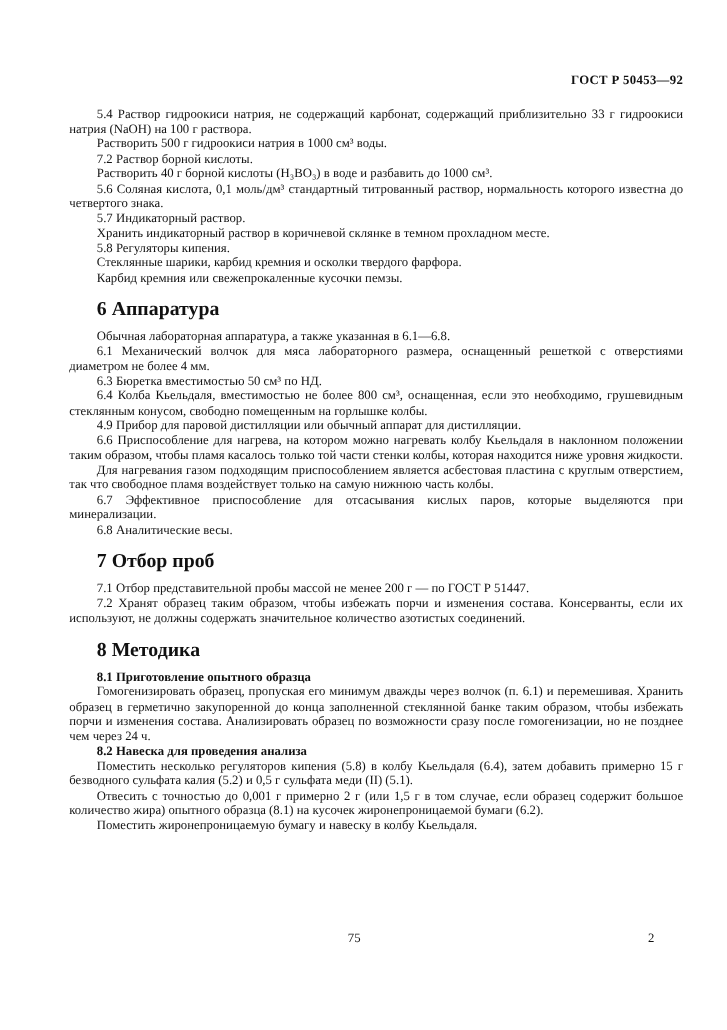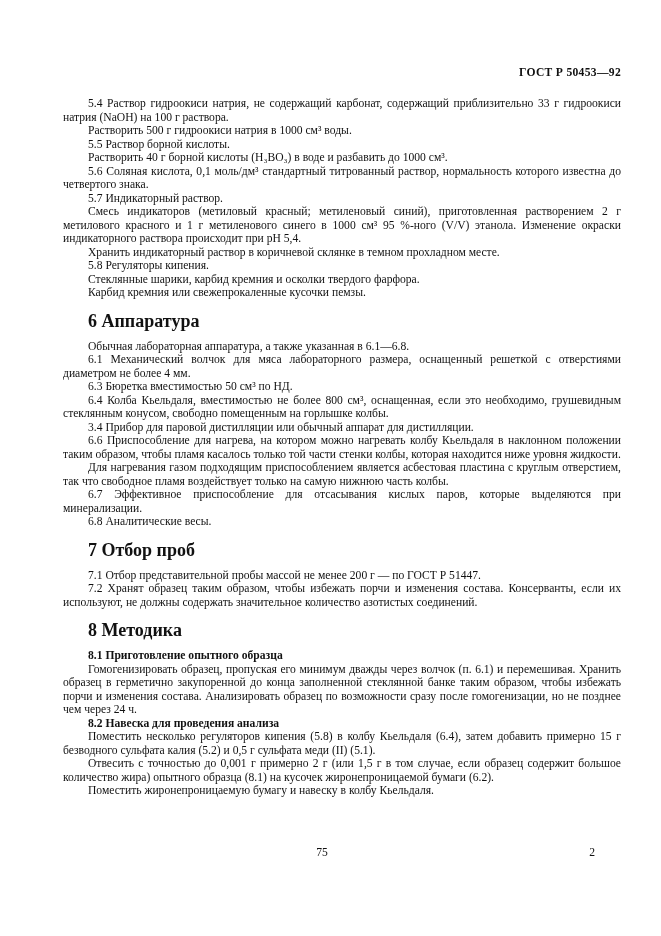--- a/index.html
+++ b/index.html
@@ -43,36 +43,35 @@
 </head>
 <body>
 
 <div class="page">
 
   <div class="doc-header">ГОСТ Р 50453—92</div>
 
   <div class="content">
     <p class="para">5.4 Раствор гидроокиси натрия, не содержащий карбонат, содержащий приблизительно 33 г гидроокиси натрия (NaOH) на 100 г раствора.</p>
     <p class="para">Растворить 500 г гидроокиси натрия в 1000 см³ воды.</p>
-    <p class="para">5.5 Раствор борной кислоты.</p>
+    <p class="para">7.2 Раствор борной кислоты.</p>
     <p class="para">Растворить 40 г борной кислоты (H₃BO₃) в воде и разбавить до 1000 см³.</p>
     <p class="para">5.6 Соляная кислота, 0,1 моль/дм³ стандартный титрованный раствор, нормальность которого известна до четвертого знака.</p>
     <p class="para">5.7 Индикаторный раствор.</p>
-    <p class="para">Смесь индикаторов (метиловый красный; метиленовый синий), приготовленная растворением 2 г метилового красного и 1 г метиленового синего в 1000 см³ 95 %-ного (V/V) этанола. Изменение окраски индикаторного раствора происходит при pH 5,4.</p>
     <p class="para">Хранить индикаторный раствор в коричневой склянке в темном прохладном месте.</p>
     <p class="para">5.8 Регуляторы кипения.</p>
     <p class="para">Стеклянные шарики, карбид кремния и осколки твердого фарфора.</p>
     <p class="para">Карбид кремния или свежепрокаленные кусочки пемзы.</p>
 
     <h1 class="section">6 Аппаратура</h1>
     <p class="para">Обычная лабораторная аппаратура, а также указанная в 6.1—6.8.</p>
     <p class="para">6.1 Механический волчок для мяса лабораторного размера, оснащенный решеткой с отверстиями диаметром не более 4 мм.</p>
     <p class="para">6.3 Бюретка вместимостью 50 см³ по НД.</p>
     <p class="para">6.4 Колба Кьельдаля, вместимостью не более 800 см³, оснащенная, если это необходимо, грушевидным стеклянным конусом, свободно помещенным на горлышке колбы.</p>
-    <p class="para">3.4 Прибор для паровой дистилляции или обычный аппарат для дистилляции.</p>
+    <p class="para">4.9 Прибор для паровой дистилляции или обычный аппарат для дистилляции.</p>
     <p class="para">6.6 Приспособление для нагрева, на котором можно нагревать колбу Кьельдаля в наклонном положении таким образом, чтобы пламя касалось только той части стенки колбы, которая находится ниже уровня жидкости.</p>
     <p class="para">Для нагревания газом подходящим приспособлением является асбестовая пластина с круглым отверстием, так что свободное пламя воздействует только на самую нижнюю часть колбы.</p>
     <p class="para">6.7 Эффективное приспособление для отсасывания кислых паров, которые выделяются при минерализации.</p>
     <p class="para">6.8 Аналитические весы.</p>
 
     <h1 class="section">7 Отбор проб</h1>
     <p class="para">7.1 Отбор представительной пробы массой не менее 200 г — по ГОСТ Р 51447.</p>
     <p class="para">7.2 Хранят образец таким образом, чтобы избежать порчи и изменения состава. Консерванты, если их используют, не должны содержать значительное количество азотистых соединений.</p>
 
     <h1 class="section gap-lg">8 Методика</h1>

